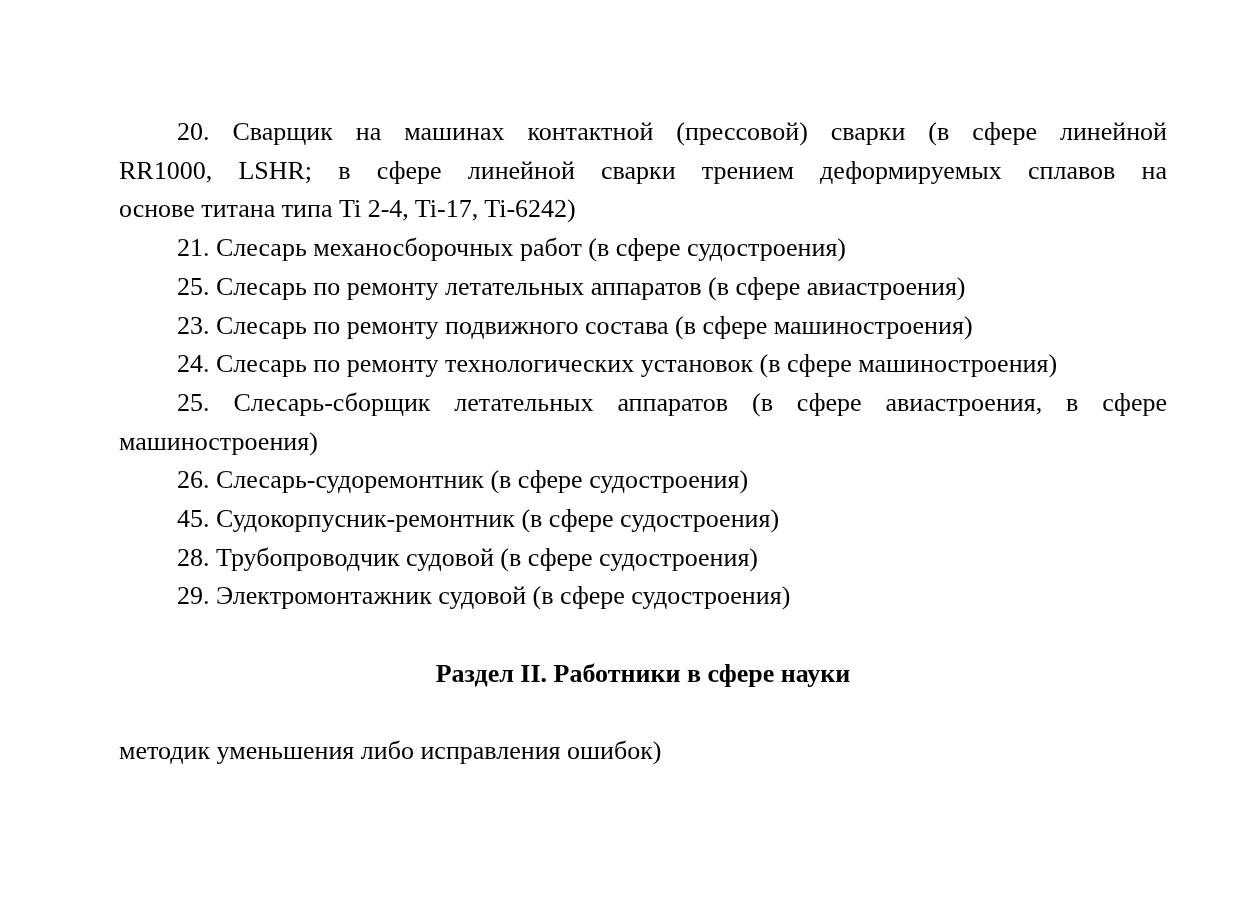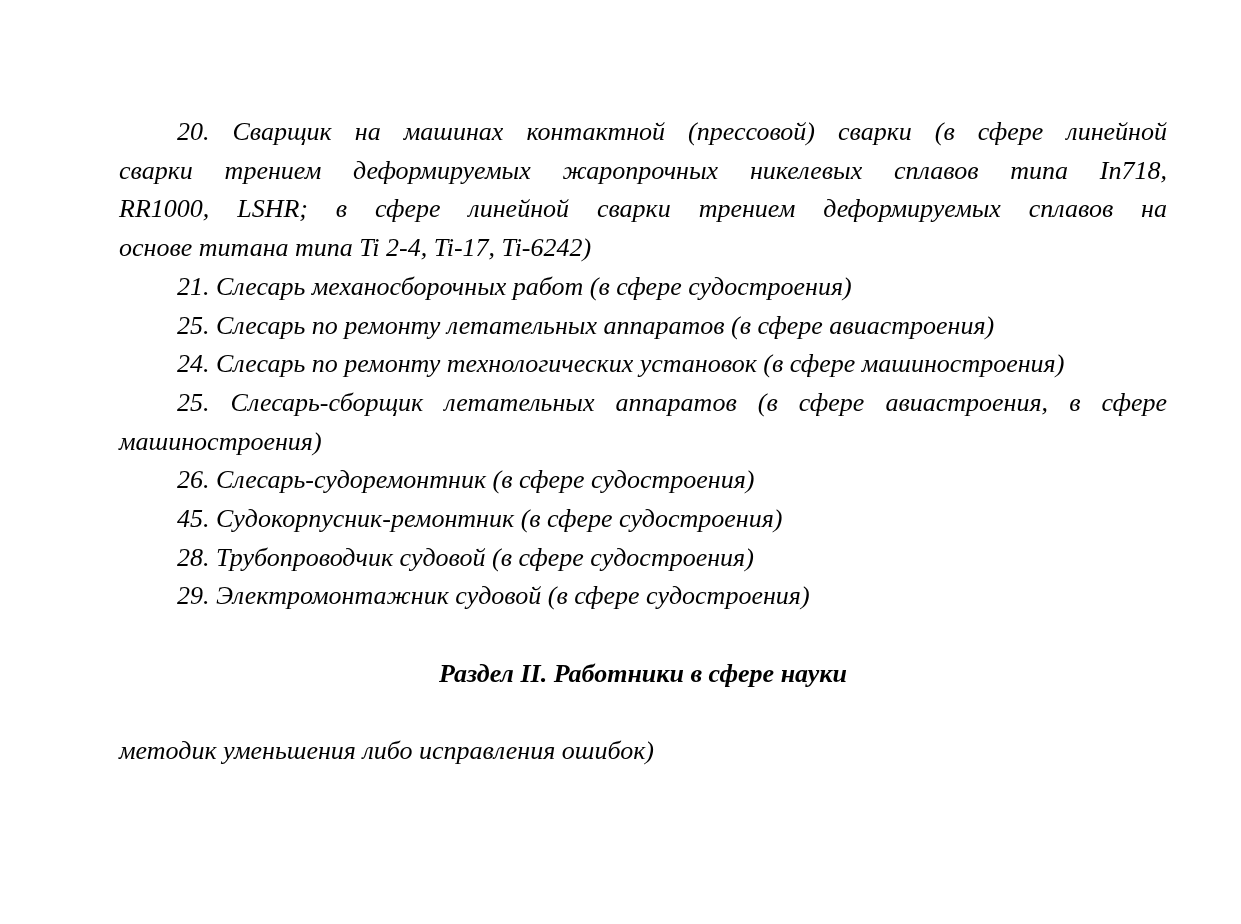--- a/index.html
+++ b/index.html
@@ -17,50 +17,52 @@
   .content {
     position: absolute;
     left: 119px;
     top: 113px;
     width: 1048px;
     font-family: "Liberation Serif", "DejaVu Serif", serif;
     font-size: 26px;
     line-height: 38.7px;
     color: #000000;
   }
-  .para { margin: 0; font-style: italic; }
+  .para { margin: 0; }
   .line { text-align: justify; }
   .line.just { text-align-last: justify; }
   .line.first { text-indent: 58px; }
   .para.heading {
     text-align: center;
     font-weight: bold;
     margin: 38.7px 0;
   }
   .para.heading .line {
     text-align: right;
     text-align-last: center;
   }
 </style>
 </head>
 <body>
 
 <div class="page">
   <div class="content">
       <div class="para item">
         <div class="line just first">20. Сварщик на машинах контактной (прессовой) сварки (в сфере линейной</div>
-        <div class="line just">сварки трением деформируемых жаропрочных никелевых сплавов типа In718,</div>
         <div class="line just">RR1000, LSHR; в сфере линейной сварки трением деформируемых сплавов на</div>
         <div class="line">основе титана типа Ti 2-4, Ti-17, Ti-6242)</div>
       </div>
       <div class="para item">
         <div class="line first">21. Слесарь механосборочных работ (в сфере судостроения)</div>
       </div>
       <div class="para item">
         <div class="line first">25. Слесарь по ремонту летательных аппаратов (в сфере авиастроения)</div>
+      </div>
+      <div class="para item">
+        <div class="line first">23. Слесарь по ремонту подвижного состава (в сфере машиностроения)</div>
       </div>
       <div class="para item">
         <div class="line first">24. Слесарь по ремонту технологических установок (в сфере машиностроения)</div>
       </div>
       <div class="para item">
         <div class="line just first">25. Слесарь-сборщик летательных аппаратов (в сфере авиастроения, в сфере</div>
         <div class="line">машиностроения)</div>
       </div>
       <div class="para item">
         <div class="line first">26. Слесарь-судоремонтник (в сфере судостроения)</div>

